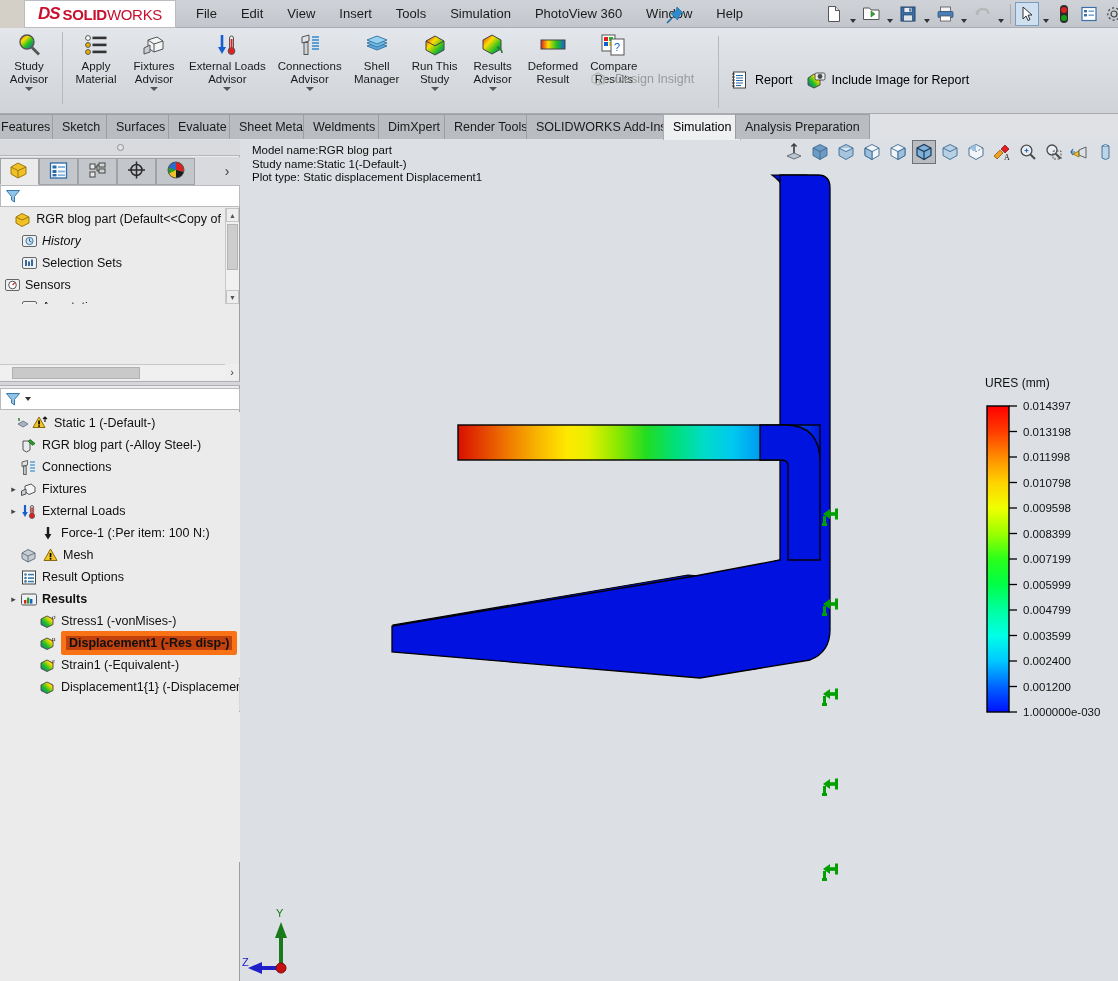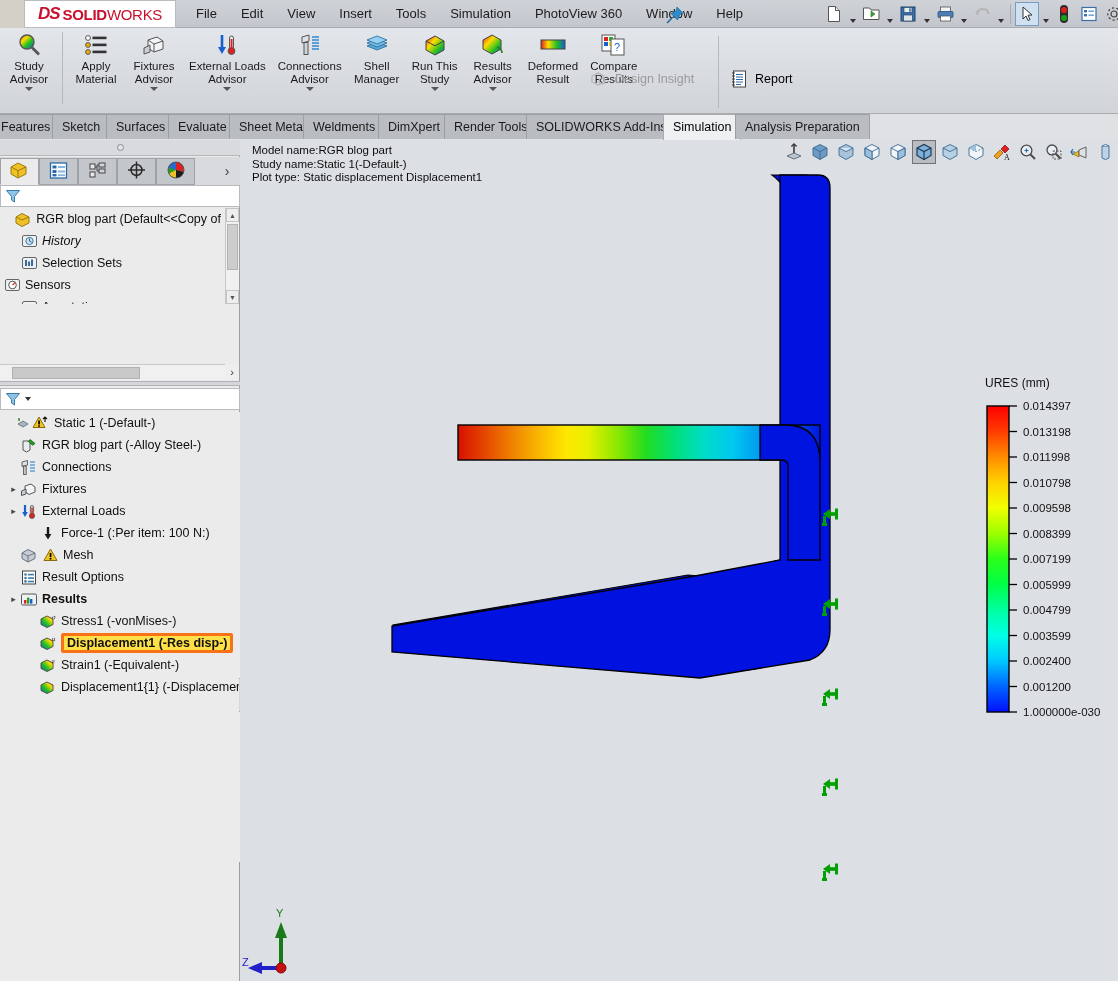--- a/index.html
+++ b/index.html
@@ -76,21 +76,21 @@
   .filterbar{position:absolute;left:0;width:240px;height:22px;background:#fff;
     border:1px solid #b8babd;box-sizing:border-box;display:flex;align-items:center;padding-left:2px;}
   .filter-ico{width:20px;height:18px;display:flex;align-items:center;justify-content:center;}
 
   .tree{position:absolute;left:0;width:240px;overflow:hidden;background:#ebebeb;}
   .trow{display:flex;align-items:center;height:22px;padding-left:4px;white-space:nowrap;cursor:default;}
   .texp{width:11px;height:22px;display:flex;align-items:center;justify-content:center;font-size:9px;color:#444;}
   .tico{width:20px;height:20px;display:flex;align-items:center;justify-content:center;margin-right:3px;flex:none;}
   .tlbl{font-size:12.5px;color:#101010;overflow:hidden;text-overflow:clip;}
   .tlbl.bold{font-weight:bold;}
-  .tsel{background:#fde047;border:3px solid #f97316;border-radius:2px;box-sizing:border-box;padding:0 3px;}
+  .tsel{background:#c2410c;border:5px solid #f97316;border-radius:2px;box-sizing:border-box;padding:0 3px;}
 
   .vscroll{position:absolute;width:14px;background:#f0f0f0;border-left:1px solid #c8c8c8;box-sizing:border-box;}
   .vthumb{position:absolute;left:1px;width:11px;background:#cdcdcd;border:1px solid #b4b4b4;box-sizing:border-box;}
   .sbtn{position:absolute;left:0;width:13px;height:14px;background:#eeeeee;border:1px solid #c4c4c4;
     box-sizing:border-box;display:flex;align-items:center;justify-content:center;font-size:7px;color:#555;}
   .hscroll{position:absolute;height:16px;background:#f0f0f0;border-top:1px solid #c8c8c8;box-sizing:border-box;}
   .hthumb{position:absolute;top:2px;height:12px;background:#c9c9c9;border:1px solid #b0b0b0;box-sizing:border-box;}
 
   .panel-split{position:absolute;left:0;width:240px;height:5px;background:#d4d6d9;border-top:1px solid #b0b2b5;border-bottom:1px solid #b0b2b5;box-sizing:border-box;}
 
@@ -414,21 +414,21 @@
               <path d="M5 13 L11 9 L17 13 L11 17 Z" fill="none" stroke="#b4b4b4" stroke-width="1.2"></path>
             </svg>
         </div>
         <span class="rb-small-lbl" style="flex:1">Plot Tools</span>
         <i class="caret-dn" style="border-top-color:#9a9a9a;"></i>
       </div>
     </div>
 
     <div class="rb-sep" style="position:absolute;left:714px;top:4px;"></div>
 
-    <div class="rb-group" style="left:722px;flex-direction:column;align-items:flex-start;padding-top:6px;">
+    <div class="rb-group" style="left:722px;flex-direction:row;align-items:flex-start;padding-top:6px;">
       <div class="rb-small">
         <div class="rb-small-ico">
           <svg width="20" height="20" viewBox="0 0 20 20">
             <rect x="4.5" y="2" width="12" height="16" fill="#fff" stroke="#444" stroke-width="1"></rect>
             <g stroke="#2a6aa8" stroke-width="1">
                 <line x1="7" y1="5.5" x2="14" y2="5.5"></line>
                 <line x1="7" y1="8" x2="14" y2="8"></line>
                 <line x1="7" y1="10.5" x2="14" y2="10.5"></line>
                 <line x1="7" y1="13" x2="14" y2="13"></line>
                 <line x1="7" y1="15.5" x2="12" y2="15.5"></line>

